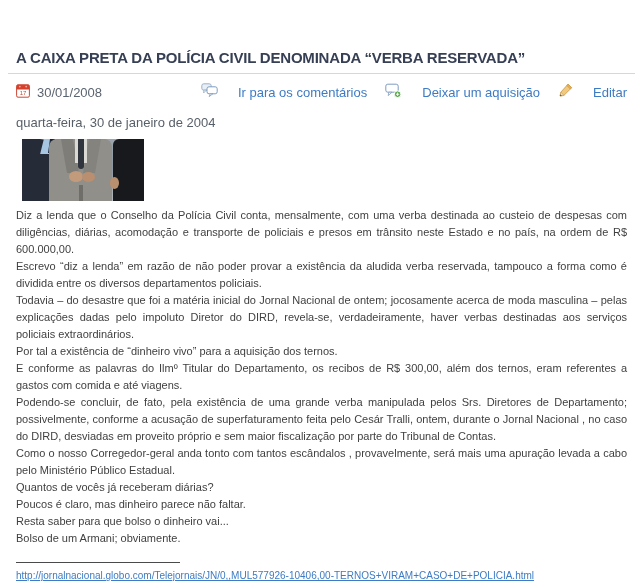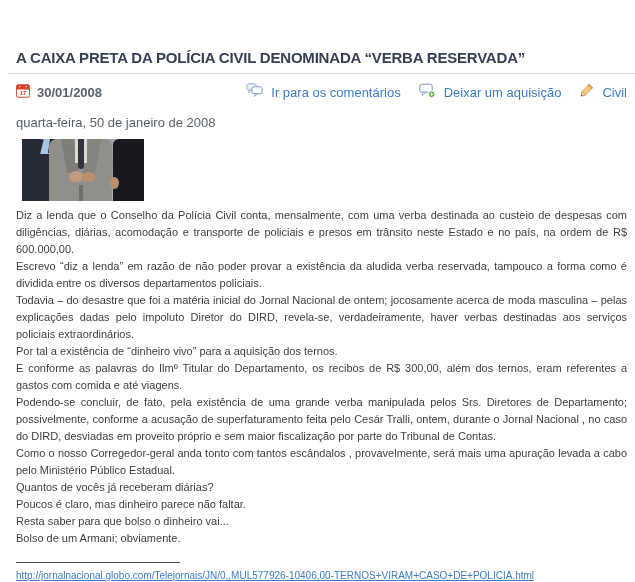--- a/index.html
+++ b/index.html
@@ -17,24 +17,24 @@
   }
   .title-rule {
     border:none; border-top:1px solid #d7d7d7; margin:0 -8px 0 -8px;
   }
 
   .meta-row {
     display:flex; align-items:center;
     padding:9px 0 4px 0;
     font-size:13px;
   }
-  .meta-date { display:flex; align-items:center; gap:7px; color:#5a6470;font-weight:bold; }
+  .meta-date { display:flex; align-items:center; gap:7px; color:#5a6470; }
   .meta-links { margin-left:auto; display:flex; align-items:center; gap:18px; }
   a.meta-link {
-    display:flex; align-items:center; gap:8px;
+    display:flex; align-items:center; gap:20px;
     color:#3d7bc4; text-decoration:none; cursor:pointer;
   }
   .icon { display:inline-block; flex:0 0 auto; }
 
   .post-date { font-size:13px; color:#575f68; margin:10px 0 9px 0; }
 
   .photo {
     position:relative; width:122px; height:62px; margin:0 0 6px 6px;
     overflow:hidden; cursor:pointer;
     background:linear-gradient(180deg,#9aa5ae 0%,#8d97a1 45%,#b2b8bd 100%);
@@ -119,26 +119,26 @@
 
       <a class="meta-link">
         <span class="icon">
           <svg width="15" height="15" viewBox="0 0 15 15">
             <path d="M10.1 1.1 L13.7 4.7 L5.9 12.4 L2.1 13 L2.9 9.1 Z" fill="#f3c97e" stroke="#c89a4a" stroke-width="0.8"></path>
             <path d="M10.1 1.1 L13.7 4.7 L12.3 6.1 L8.7 2.5 Z" fill="#e8ab52" stroke="#c89a4a" stroke-width="0.6"></path>
             <path d="M2.9 9.1 L2.1 13 L5.9 12.4 Z" fill="#efe3cb" stroke="#c89a4a" stroke-width="0.6"></path>
             <path d="M2.1 13 L2.45 11.3 L3.8 12.65 Z" fill="#4a4a4a"></path>
           </svg>
         </span>
-        <span>Civil</span>
+        <span>Editar</span>
       </a>
     </div>
   </div>
 
-  <div class="post-date">quarta-feira, 50 de janeiro de 2008</div>
+  <div class="post-date">quarta-feira, 30 de janeiro de 2004</div>
 
   <div class="photo">
     <div class="man-left"></div>
     <div class="shirt-left"></div>
     <div class="tie-left"></div>
     <div class="man-center"></div>
     <div class="lapel-l"></div>
     <div class="lapel-r"></div>
     <div class="shirt-center"></div>
     <div class="tie-center"></div>

